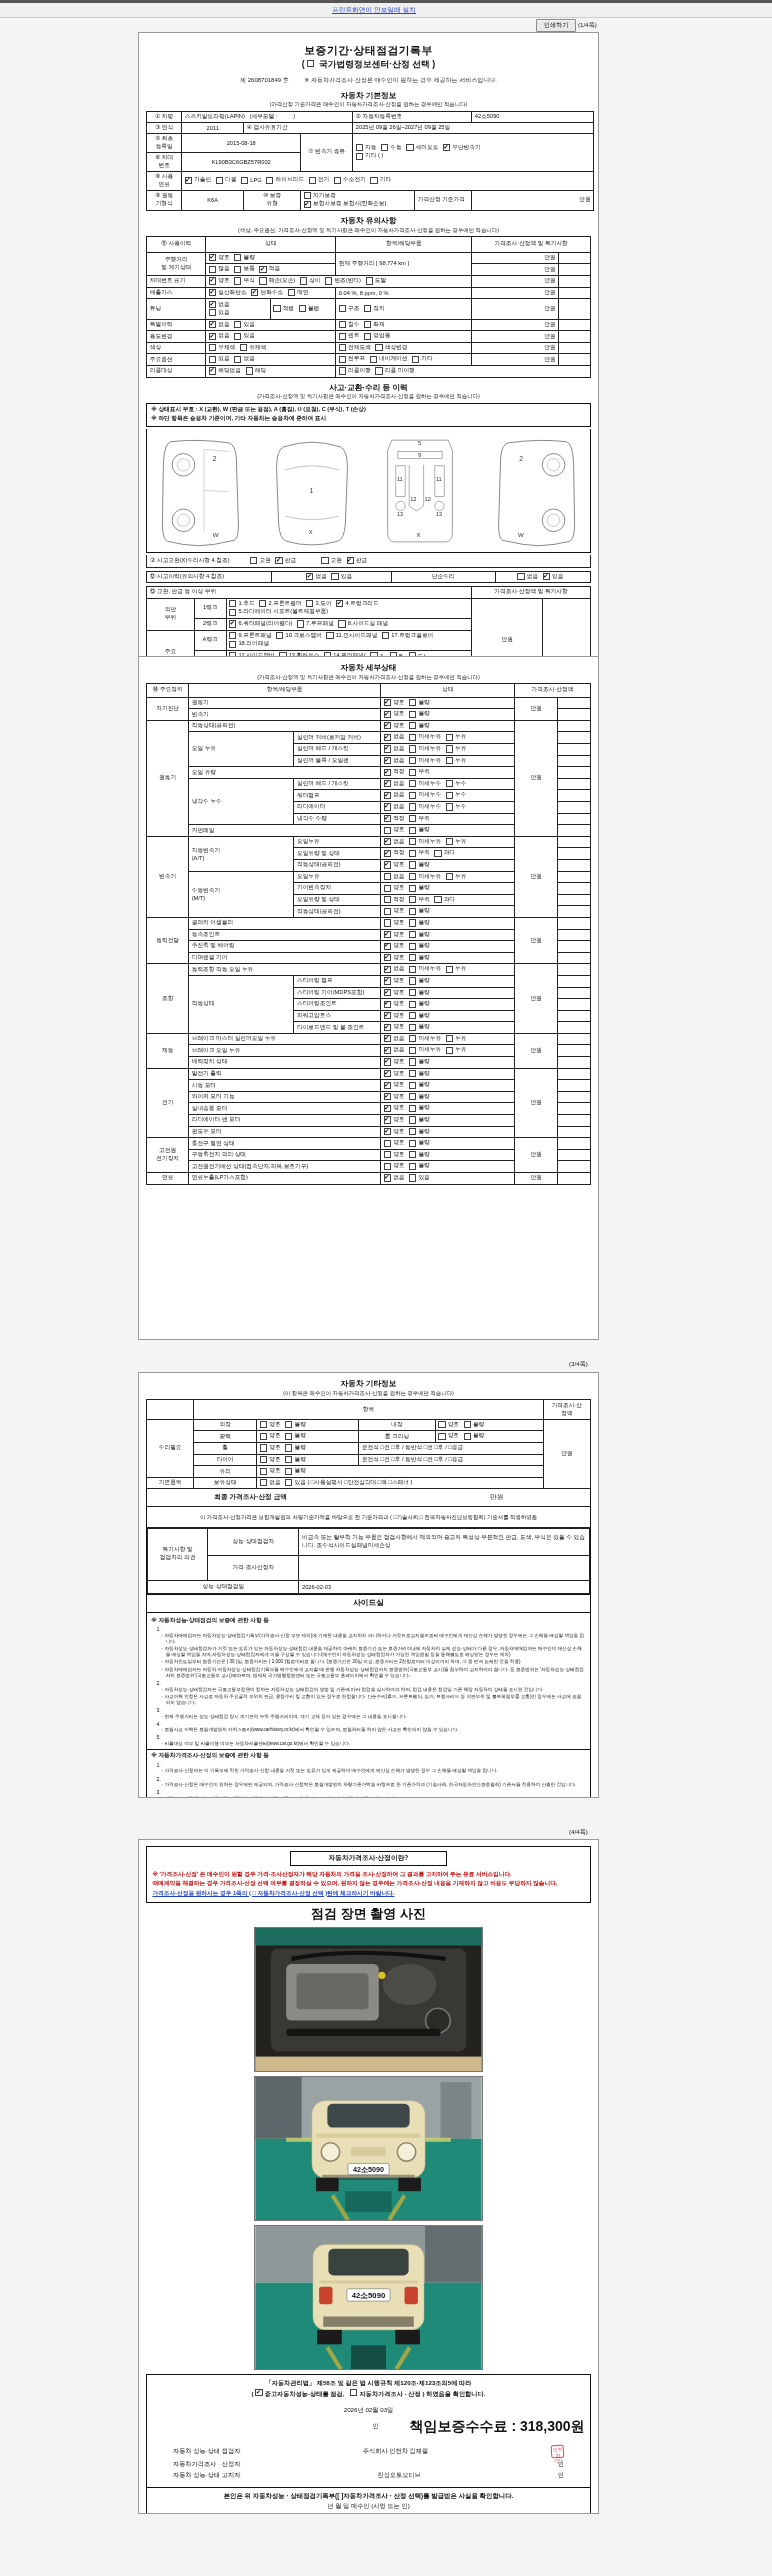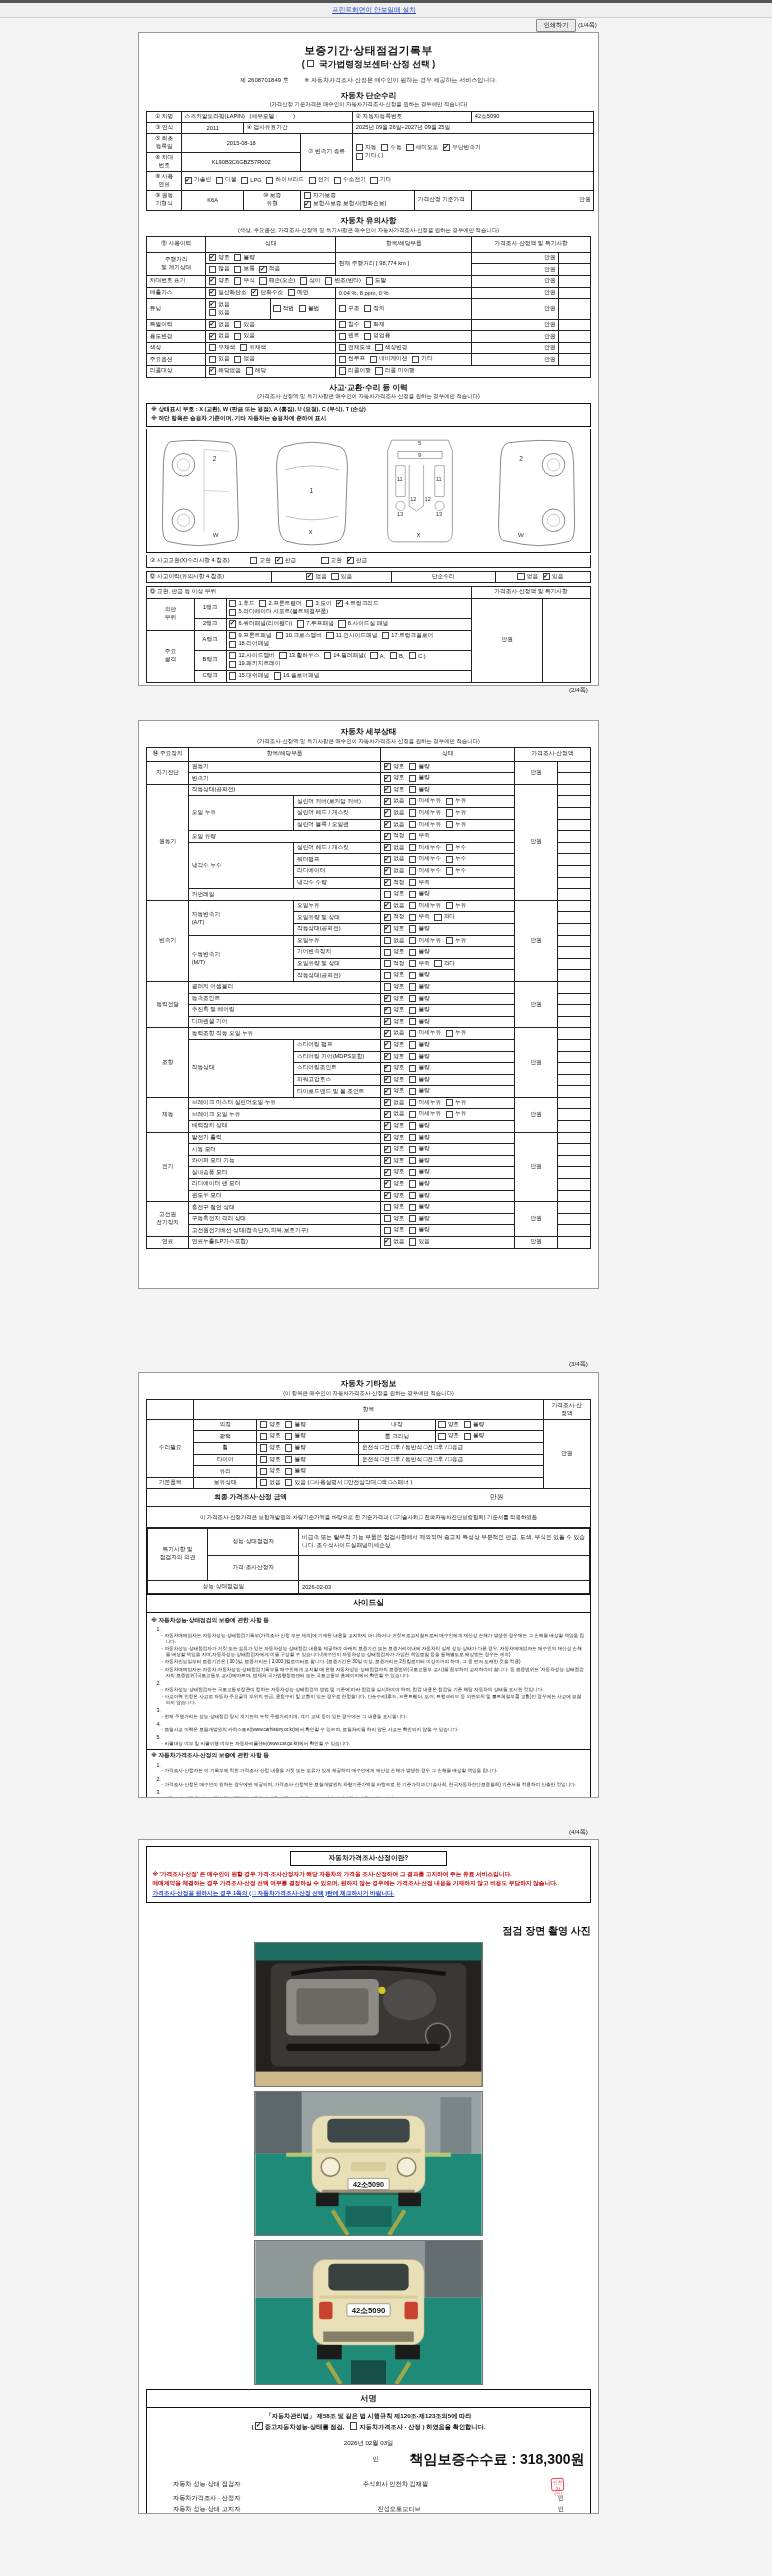--- a/index.html
+++ b/index.html
@@ -56,21 +56,21 @@
     <span>(</span>
     <span class="bx"></span>
     <span>국가법령정보센터·산정 선택</span>
     <span>)</span>
   </div>
   <div class="docno-row">
     <span>제 2608701849 호</span>
     <span>※ 자동차가격조사·산정은 매수인이 원하는 경우 제공하는 서비스입니다.</span>
   </div>
 
-  <div class="sect">자동차 단순수리</div>
+  <div class="sect">자동차 기본정보</div>
   <div class="subn">(가격산정 기준가격은 매수인이 자동차가격조사·산정을 원하는 경우에만 적습니다)</div>
 
   <table class="ft">
     <colgroup>
         <col style="width:35px">
         <col style="width:62px">
         <col style="width:57px">
         <col style="width:52px">
         <col style="width:62px">
         <col style="width:57px">
@@ -586,21 +586,21 @@
               <span>15.대쉬패널</span>
             </span><span class="cb">
               <span class="bx"></span>
               <span>16.플로어패널</span>
             </span></td>
         </tr>
   </tbody>
     </table>
 </div>
 
-<div class="page" style="top:720px;height:569px">
+<div class="page" style="top:656px;height:684px">
   <div class="sect" style="margin-top:2.1px">자동차 세부상태</div>
   <div class="subn">(가격조사·산정액 및 특기사항은 매수인이 자동차가격조사·산정을 원하는 경우에만 적습니다)</div>
   <table class="ft">
     <colgroup>
         <col style="width:41px">
         <col style="width:103px">
         <col style="width:85px">
         <col style="width:131px">
         <col style="width:42px">
         <col style="width:32px">
@@ -1321,21 +1321,21 @@
 </div>
 
 <div class="page" style="top:1839px;height:675px">
   <div style="border:1px solid #111;padding:4.1px 5.2px;margin-top:2.1px">
     <div style="width:155px;margin:0 auto;border:0.5px solid #111;text-align:center;font-weight:bold;font-size:6.7px;padding:2.1px 0">자동차가격조사·산정이란?</div>
     <div class="redtxt" style="font-size:5.7px;margin-top:4.1px;font-weight:bold">※ '가격조사·산정' 은 매수인이 원할 경우 가격·조사산정자가 해당 자동차의 가격을 조사·산정하여 그 결과를 고지하여 주는 유료 서비스입니다.</div>
     <div class="redtxt" style="font-size:5.7px;margin-top:1.5px;font-weight:bold">매매계약을 체결하는 경우 가격조사·산정 선택 여부를 결정하실 수 있으며, 원하지 않는 경우에는 가격조사·산정 내용을 기재하지 않고 비용도 부담하지 않습니다.</div>
     <div class="bluetxt" style="font-size:5.7px;margin-top:1.5px;font-weight:bold">가격조사·산정을 원하시는 경우 1쪽의 ( □ 자동차가격조사·산정 선택 )란에 체크하시기 바랍니다.</div>
   </div>
 
-  <div style="text-align:right;font-weight:bold;font-size:10px;margin:21px 0 1px">점검 장면 촬영 사진</div>
+  <div style="text-align:center;font-weight:bold;font-size:13px;margin:2px 0 1px">점검 장면 촬영 사진</div>
 
   <svg class="photo" width="227" height="143" viewBox="0 0 440 278">
     <rect width="440" height="278" fill="#23221f"></rect>
     <rect width="440" height="34" fill="#1d6e60"></rect>
     <rect x="30" y="40" width="380" height="200" rx="14" fill="#3a3835"></rect>
     <rect x="60" y="70" width="180" height="110" rx="10" fill="#8c8a84"></rect>
     <rect x="80" y="88" width="140" height="70" rx="8" fill="#6b6963"></rect>
     <ellipse cx="300" cy="110" rx="52" ry="40" fill="#4e4c48"></ellipse>
     <circle cx="355" cy="180" r="24" fill="#2d2b28" stroke="#777" stroke-width="3"></circle>
     <rect x="60" y="196" width="300" height="14" rx="7" fill="#151412"></rect>
@@ -1381,21 +1381,20 @@
       <text x="220" y="139" font-size="15" text-anchor="middle" fill="#111" font-weight="bold">42소5090</text>
       <rect x="120" y="202" width="48" height="28" fill="#1b1b1b"></rect>
       <rect x="272" y="202" width="48" height="28" fill="#1b1b1b"></rect>
       <rect x="132" y="176" width="176" height="20" fill="#22201b" opacity=".5"></rect>
     </g>
     <path d="M140 236 l26 42 M300 236 l-26 42" stroke="#d8b431" stroke-width="8" opacity=".7"></path>
     <rect x="186" y="232" width="68" height="46" fill="#123f38" opacity=".8"></rect>
   </svg>
 
   <div style="border:1px solid #111;margin-top:3.1px">
-    <div class="sign-title">서명</div>
     <div style="padding:4.1px 5.2px 2.1px">
       <div style="text-align:center;font-size:6.2px;font-weight:bold">「자동차관리법」 제58조 및 같은 법 시행규칙 제120조·제123조의5에 따라</div>
       <div style="text-align:center;font-size:6.2px;font-weight:bold;margin-top:1px">
         <span>(</span>
         <span class="bx ck"></span><span>중고자동차성능·상태를 점검,</span>
         <span class="bx" style="margin-left:4.1px"></span><span>자동차가격조사 · 산정</span>
         <span>) 하였음을 확인합니다.</span>
       </div>
       <div style="text-align:center;font-size:6.2px;margin-top:6.2px">2026년 02월 03일</div>
       <div style="display:flex;justify-content:flex-end;align-items:center;gap:31px;margin-top:3.1px">

